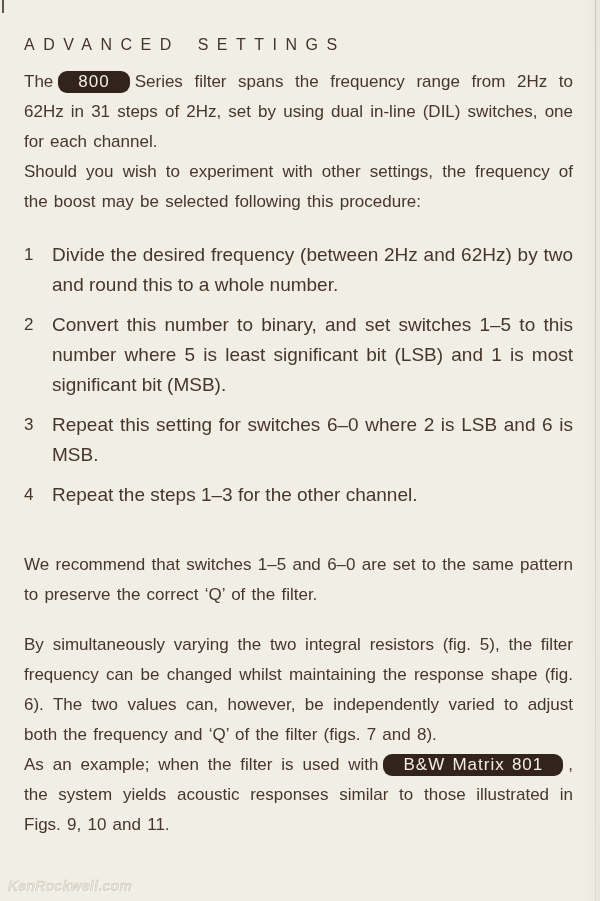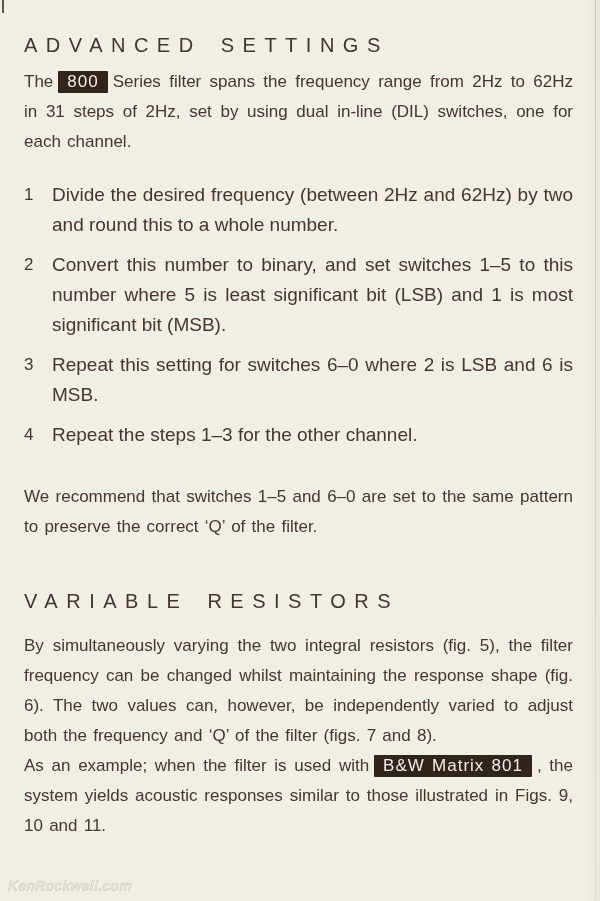--- a/index.html
+++ b/index.html
@@ -42,41 +42,41 @@
     background: #4a392d;
     opacity: 0.85;
   }
   .content {
     position: absolute;
     left: 24px;
     top: 0;
     width: 549px;
   }
   .heading {
-    font-size: 20px;
+    font-size: 16px;
     font-weight: 400;
     letter-spacing: 8.5px;
     word-spacing: 5px;
     line-height: 20px;
     margin: 35px 0 0 0;
     color: #453428;
     white-space: nowrap;
   }
   .heading.h2 {
     margin-top: 49px;
   }
   .body {
     font-size: 17px;
     line-height: 30px;
     margin: 0;
     word-spacing: 1.5px;
   }
   .jpara { text-align: justify; }
   .intro { margin-top: 12px; }
-  .rec { margin-top: 32px; }
+  .rec { margin-top: 40px; }
   .vr { margin-top: 20px; }
   .steps {
     list-style: none;
     margin: 23px 0 0 0;
     padding: 0;
   }
   .step {
     display: flex;
     margin: 0 0 10px 0;
   }
@@ -90,24 +90,24 @@
   .step-text {
     flex: 1;
     font-size: 19px;
     line-height: 30px;
     text-align: justify;
   }
   .badge {
     display: inline-block;
     background: #32231b;
     color: #f2efe8;
-    padding: 0 9px;
+    padding: 0 20px;
     margin: 0 5px;
     line-height: 22px;
-    border-radius: 1px;
+    border-radius: 9px;
     letter-spacing: 1px;
   }
   .watermark {
     position: absolute;
     left: 8px;
     top: 878px;
     font-size: 14px;
     font-weight: bold;
     font-style: italic;
     letter-spacing: 0.3px;
@@ -124,20 +124,21 @@
   <div class="edge-band"></div>
   <div class="edge-line"></div>
   <div class="corner-mark"></div>
 
   <div class="content">
 
     <h1 class="heading">ADVANCED SETTINGS</h1>
 
     <p class="body jpara intro"><span>The</span><span class="badge">800</span><span>Series filter spans the frequency range from 2Hz to 62Hz in 31 steps of 2Hz, set by using dual in-line (DIL) switches, one for each channel.</span></p>
 
+    <p class="body jpara">Should you wish to experiment with other settings, the frequency of the boost may be selected following this procedure:</p>
 
     <ol class="steps">
       <li class="step">
         <span class="num">1</span>
         <span class="step-text">Divide the desired frequency (between 2Hz and 62Hz) by two and round this to a whole number.</span>
       </li>
       <li class="step">
         <span class="num">2</span>
         <span class="step-text">Convert this number to binary, and set switches 1–5 to this number where 5 is least significant bit (LSB) and 1 is most significant bit (MSB).</span>
       </li>
@@ -146,21 +147,20 @@
         <span class="step-text">Repeat this setting for switches 6–0 where 2 is LSB and 6 is MSB.</span>
       </li>
       <li class="step">
         <span class="num">4</span>
         <span class="step-text">Repeat the steps 1–3 for the other channel.</span>
       </li>
     </ol>
 
     <p class="body jpara rec">We recommend that switches 1–5 and 6–0 are set to the same pattern to preserve the correct ‘Q’ of the filter.</p>
 
-    <h1 class="heading h2">VARIABLE RESISTORS</h1>
 
     <p class="body jpara vr">By simultaneously varying the two integral resistors (fig. 5), the filter frequency can be changed whilst maintaining the response shape (fig. 6). The two values can, however, be independently varied to adjust both the frequency and ‘Q’ of the filter (figs. 7 and 8).</p>
 
     <p class="body jpara"><span>As an example; when the filter is used with</span><span class="badge">B&amp;W Matrix 801</span><span>, the system yields acoustic responses similar to those illustrated in Figs. 9, 10 and 11.</span></p>
 
   </div>
 
   <div class="watermark">KenRockwell.com</div>
 
 </div>

